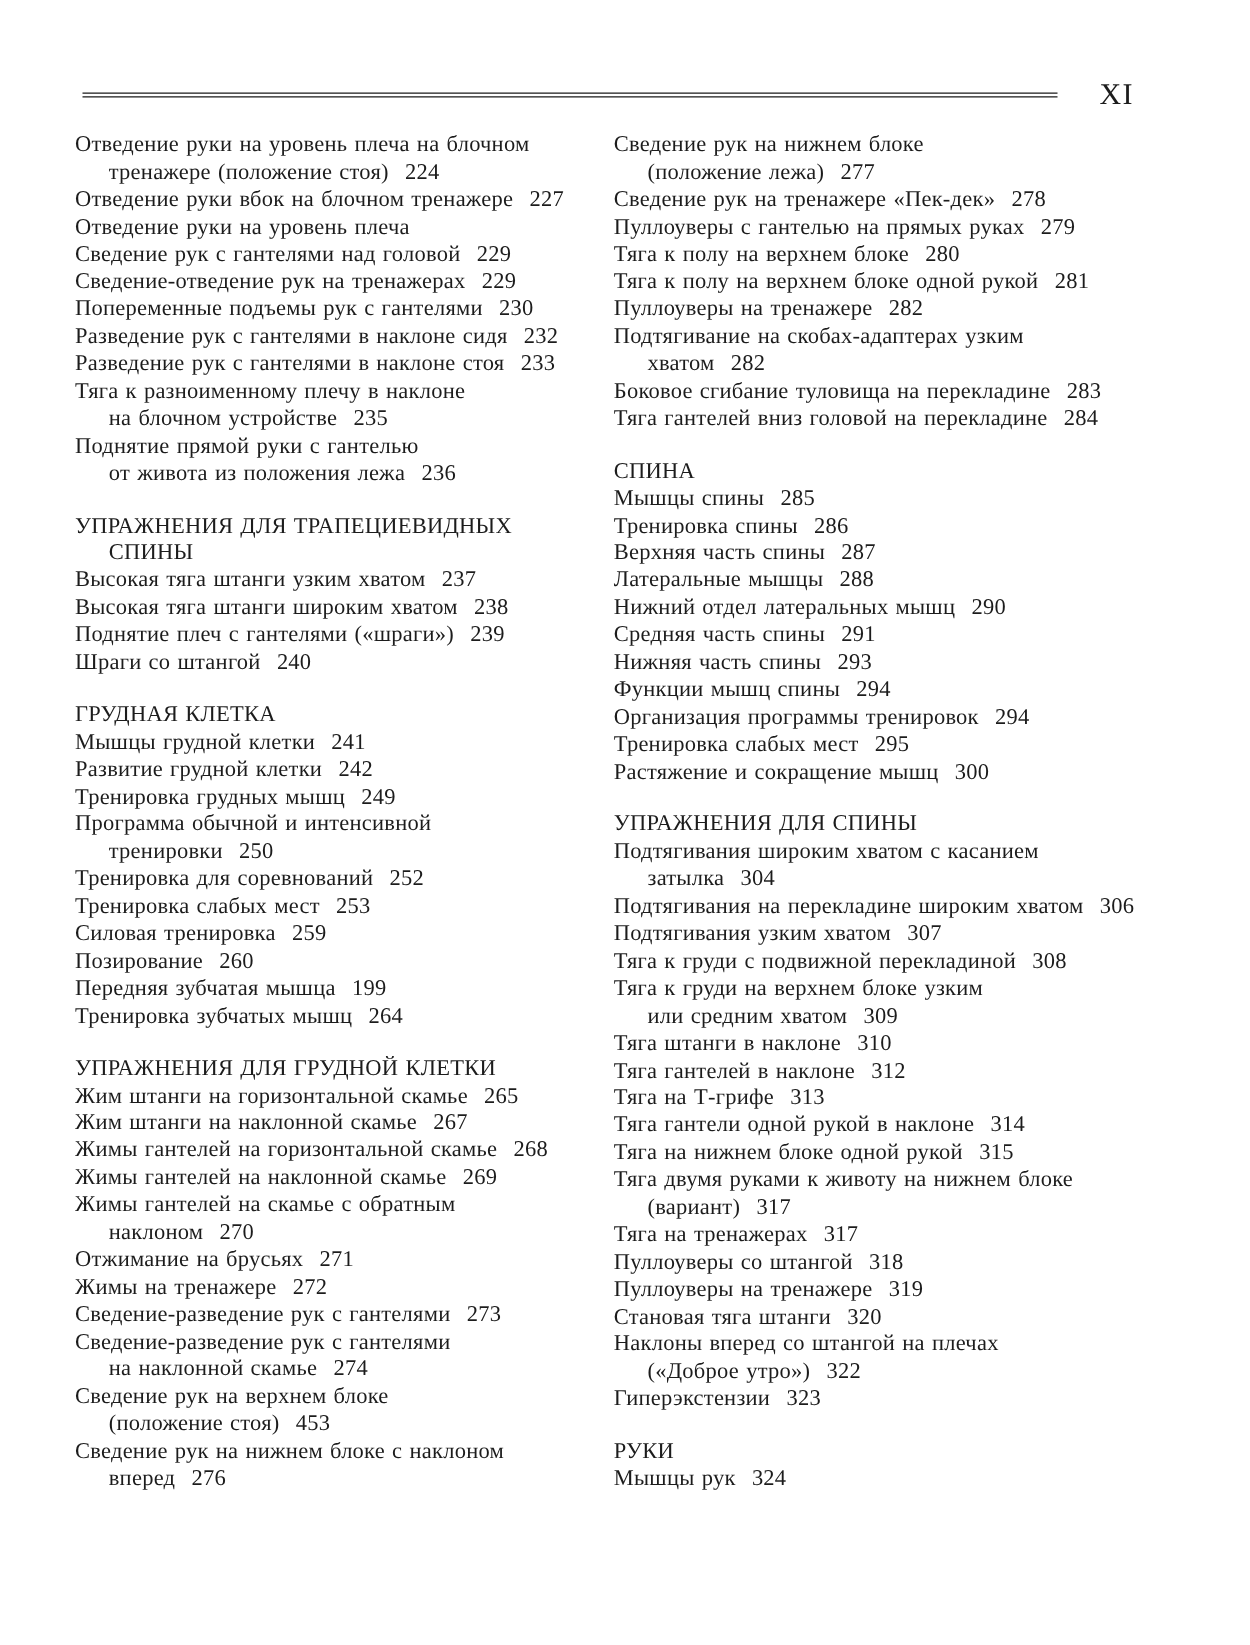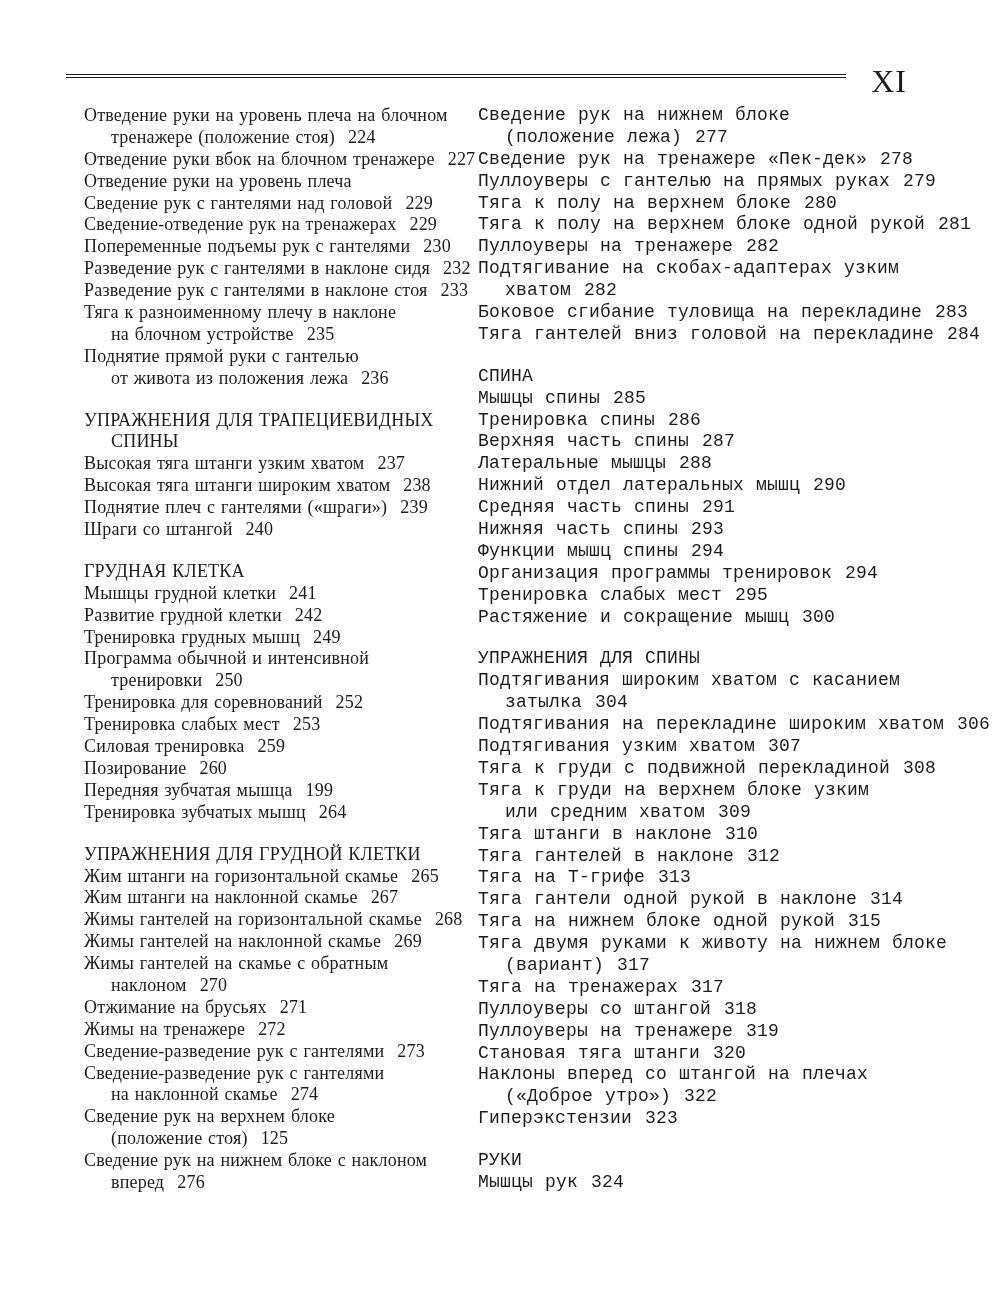--- a/index.html
+++ b/index.html
@@ -19,29 +19,29 @@
     width: 780px;
     height: 4px;
     border-top: 1.5px solid #1b1b1b;
     border-bottom: 1.5px solid #1b1b1b;
     box-sizing: border-box;
   }
   .folio {
     position: absolute;
     right: 93px;
     top: 63px;
-    font-size: 32px;
+    font-size: 24px;
     letter-spacing: 1px;
   }
   .col {
     position: absolute;
     top: 105px;
   }
-  .col-left  { left: 84px;  width: 410px; }
-  .col-right { left: 478px; width: 440px; font-family: Liberation Mono, monospace; }
+  .col-left  { left: 60px;  width: 410px; }
+  .col-right { left: 491px; width: 440px; }
   .line {
     font-size: 18px;
     line-height: 21.9px;
     height: 21.9px;
     letter-spacing: 0.2px;
     word-spacing: 1px;
     white-space: nowrap;
   }
   .cont, .heading-cont { padding-left: 27px; }
   .gap { height: 20px; }
@@ -94,21 +94,21 @@
       <div class="line entry"><span>Жимы гантелей на горизонтальной скамье</span><span class="pg">268</span></div>
       <div class="line entry"><span>Жимы гантелей на наклонной скамье</span><span class="pg">269</span></div>
       <div class="line entry"><span>Жимы гантелей на скамье с обратным</span></div>
       <div class="line cont"><span>наклоном</span><span class="pg">270</span></div>
       <div class="line entry"><span>Отжимание на брусьях</span><span class="pg">271</span></div>
       <div class="line entry"><span>Жимы на тренажере</span><span class="pg">272</span></div>
       <div class="line entry"><span>Сведение-разведение рук с гантелями</span><span class="pg">273</span></div>
       <div class="line entry"><span>Сведение-разведение рук с гантелями</span></div>
       <div class="line cont"><span>на наклонной скамье</span><span class="pg">274</span></div>
       <div class="line entry"><span>Сведение рук на верхнем блоке</span></div>
-      <div class="line cont"><span>(положение стоя)</span><span class="pg">125</span></div>
+      <div class="line cont"><span>(положение стоя)</span><span class="pg">453</span></div>
       <div class="line entry"><span>Сведение рук на нижнем блоке с наклоном</span></div>
       <div class="line cont"><span>вперед</span><span class="pg">276</span></div>
     </div>
   <div class="col col-right" id="col-right">
       <div class="line entry"><span>Сведение рук на нижнем блоке</span></div>
       <div class="line cont"><span>(положение лежа)</span><span class="pg">277</span></div>
       <div class="line entry"><span>Сведение рук на тренажере «Пек-дек»</span><span class="pg">278</span></div>
       <div class="line entry"><span>Пуллоуверы с гантелью на прямых руках</span><span class="pg">279</span></div>
       <div class="line entry"><span>Тяга к полу на верхнем блоке</span><span class="pg">280</span></div>
       <div class="line entry"><span>Тяга к полу на верхнем блоке одной рукой</span><span class="pg">281</span></div>

